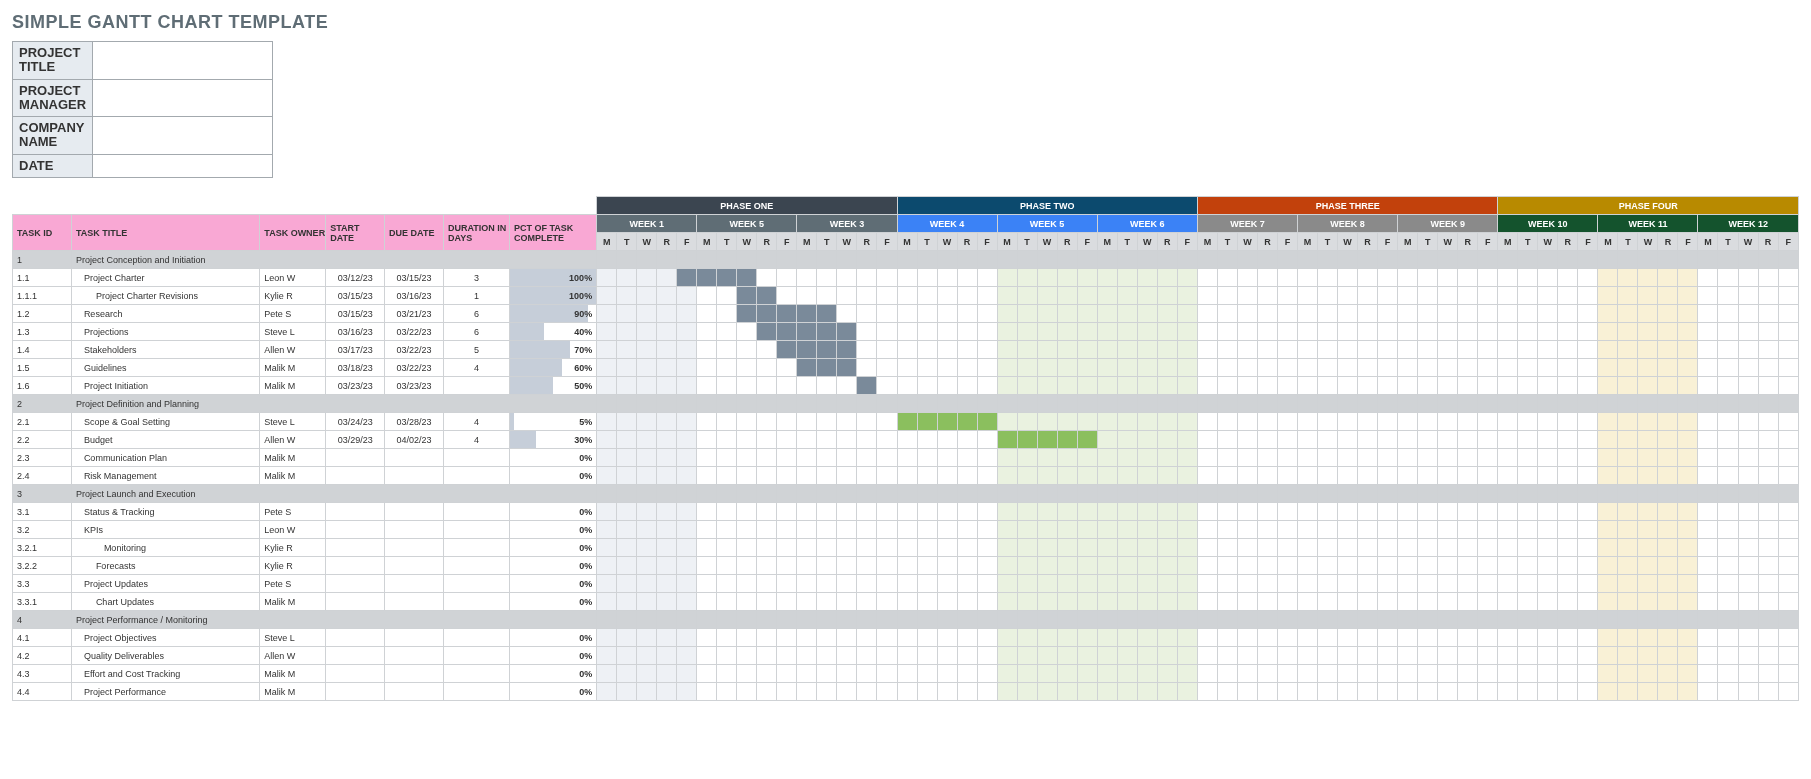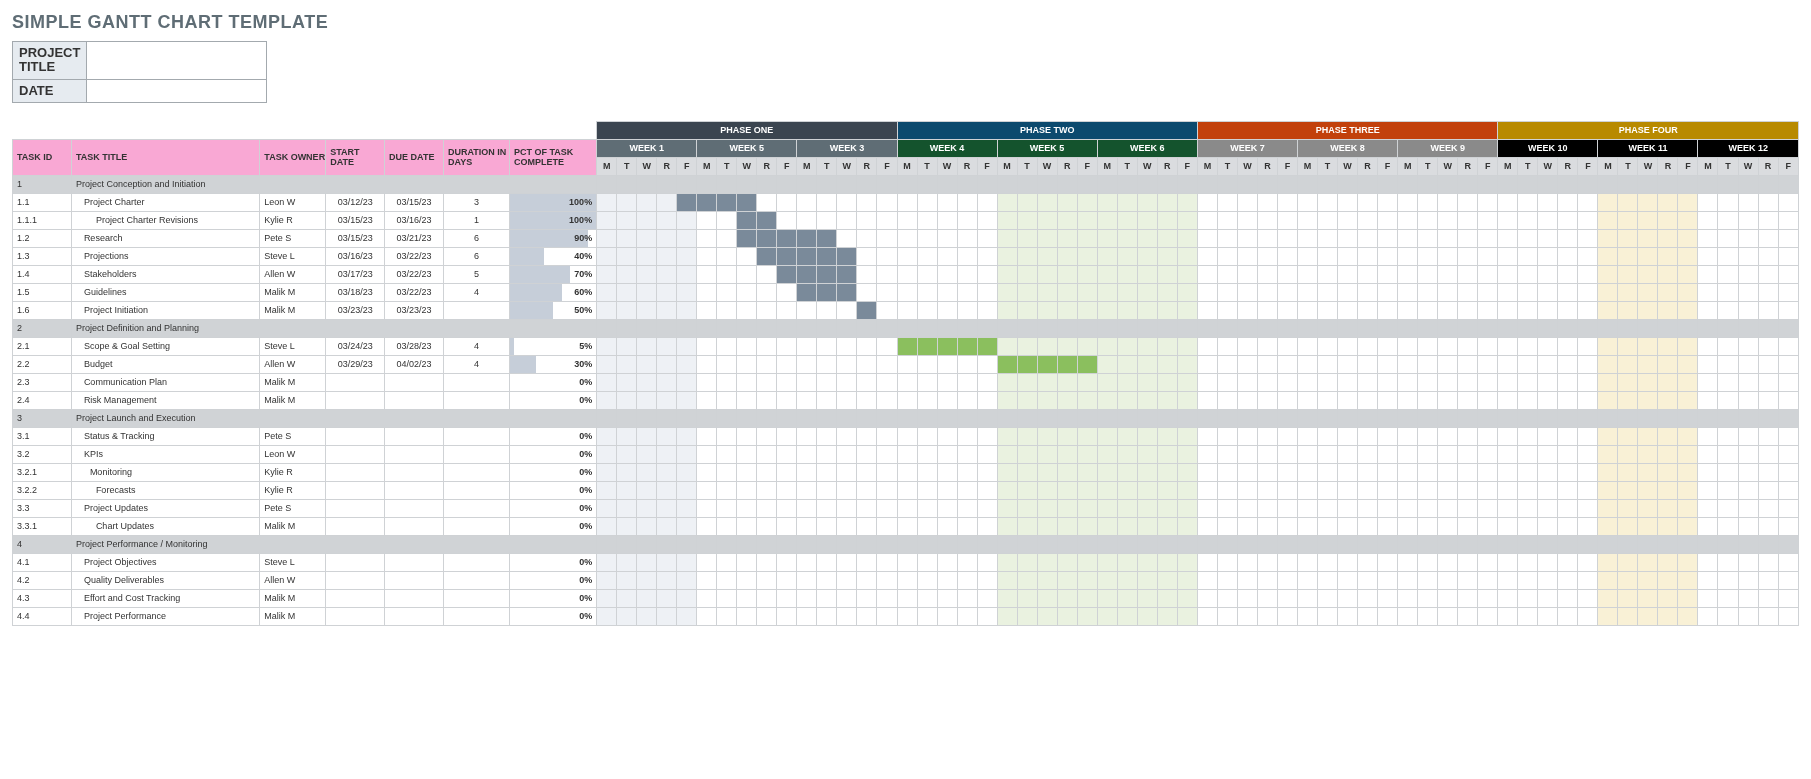--- a/index.html
+++ b/index.html
@@ -9,39 +9,47 @@
 .info-box td { border: 1px solid #a3a9ae; padding: 4px 6px; font-size: 13px; }
 .info-box .lbl { background: #e6ebf0; font-weight: bold; width: 58px; line-height: 1.1; }
 .info-box .val { width: 180px; background: #fff; }
 table.gantt { border-collapse: collapse; table-layout: fixed; width: 100%; }
 .gantt td, .gantt th { border: 1px solid #cfd2d5; font-size: 9px; padding: 0; height: 18px; text-align: center; vertical-align: middle; overflow: hidden; }
 .gantt .txt { text-align: left; padding-left: 4px; }
 .gantt .txtc { text-align: center; }
 .hdrA { background: #f9a8d4; font-weight: bold; }
 .hdrB { font-weight: bold; color: #fff; }
 .ph1 { background: #3b4550; } .ph2 { background: #0c4a6e; } .ph3 { background: #c2410c; } .ph4 { background: #b88a00; }
-.wk1 { background: #5f6d75; color:#fff; font-weight:bold;} .wk2 { background:#14532d;color:#fff;font-weight:bold;} .wk3{background:#8a8a8a;color:#fff;font-weight:bold;} .wk4{background:#000000;color:#fff;font-weight:bold;}
+.wk1 { background: #5f6d75; color:#fff; font-weight:bold;} .wk2 { background:#3b82f6;color:#fff;font-weight:bold;} .wk3{background:#8a8a8a;color:#fff;font-weight:bold;} .wk4{background:#14532d;color:#fff;font-weight:bold;}
 .dayh { background:#dadcdf; font-weight:bold; font-size:8px; }
 .sectrow td{ background:#d0d3d6; }
 .tint1{ background:#eef1f5;} .tint2{background:#eaf2e0;} .tint4{background:#f9f1d6;}
 .bar1{background:#7a8a9a;} .bar2{background:#8bbf5e;}
 .pctcell{ position:relative; }
 .pctfill{ position:absolute; top:0; left:0; bottom:0; background:#c6ced9;}
 .pcttxt{ position:relative; font-weight:bold; padding-right:4px; text-align:right; display:block;}
 col.c-id{width:50px;} col.c-title{width:160px;} col.c-owner{width:56px;} col.c-date{width:50px;} col.c-dur{width:56px;} col.c-pct{width:74px;} col.c-day{width:17px;}
 </style>
 </head>
 <body>
 
 <div class="title">SIMPLE GANTT CHART TEMPLATE</div>
 
 <table class="info-box">
   <tbody id="info-body">
       <tr>
         <td class="lbl">PROJECT TITLE</td>
+        <td class="val"></td>
+      </tr>
+      <tr>
+        <td class="lbl">PROJECT MANAGER</td>
+        <td class="val"></td>
+      </tr>
+      <tr>
+        <td class="lbl">COMPANY NAME</td>
         <td class="val"></td>
       </tr>
       <tr>
         <td class="lbl">DATE</td>
         <td class="val"></td>
       </tr>
     </tbody>
 </table>
 
 <table class="gantt">
@@ -1330,21 +1338,21 @@
         <td class="tint4"></td>
         <td class="tint4"></td>
         <td class=""></td>
         <td class=""></td>
         <td class=""></td>
         <td class=""></td>
         <td class=""></td>
       </tr>
       <tr>
         <td class="txt">3.2.1</td>
-        <td class="txt" style="padding-left:18px">Monitoring</td>
+        <td class="txt" style="padding-left:32px">Monitoring</td>
         <td class="txt">Kylie R</td>
         <td class="txtc"></td>
         <td class="txtc"></td>
         <td class="txtc"></td>
         <td class="pctcell">
           <div class="pctfill" style="width:0%"></div>
           <span class="pcttxt">0%</span>
         </td>
         <td class="tint1"></td>
         <td class="tint1"></td>

